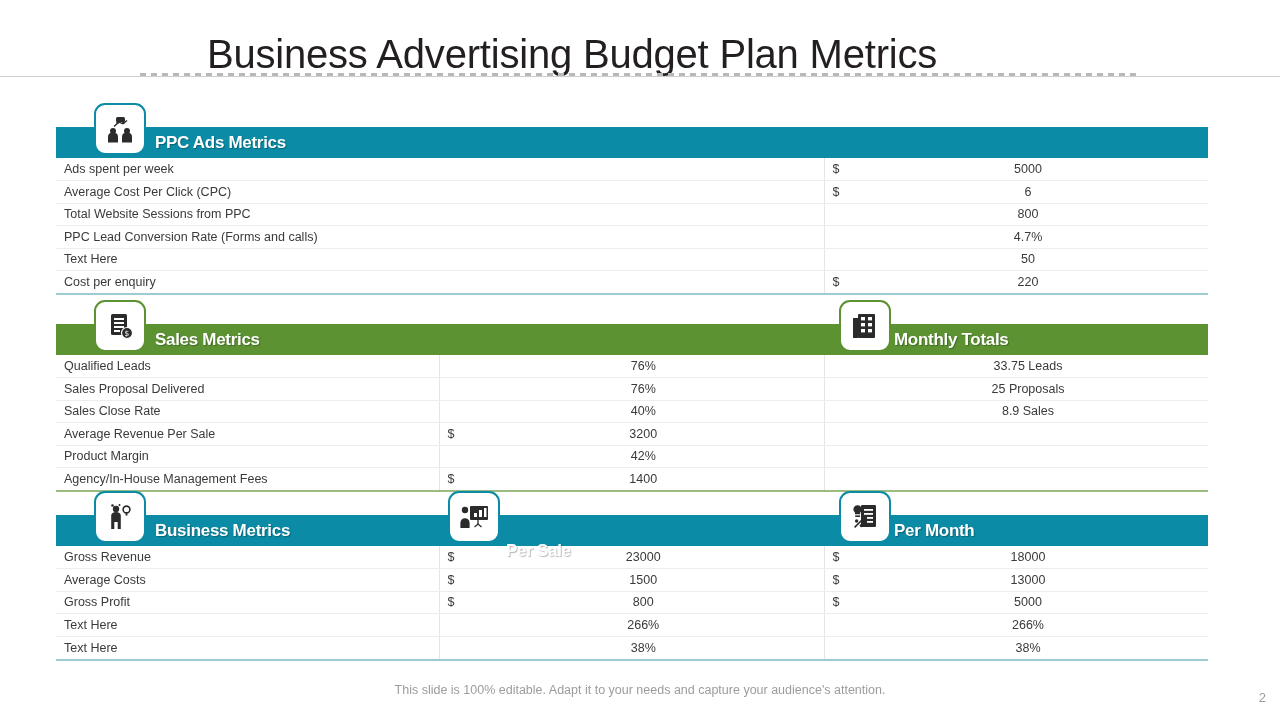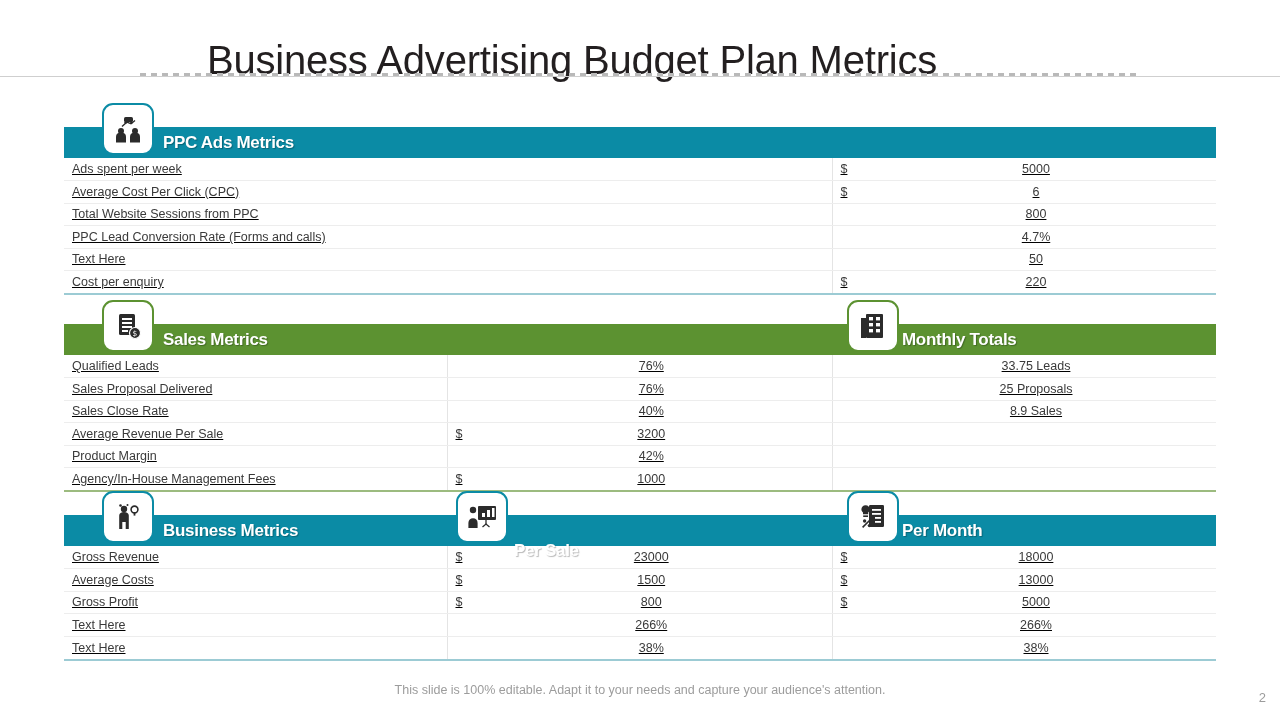--- a/index.html
+++ b/index.html
@@ -15,25 +15,25 @@
   .slide {
     position: relative;
     width: 1280px;
     height: 720px;
     background: #ffffff;
   }
 
   
   .title-bar {
     position: absolute;
-    left: 0; top: 7px;
+    left: 0; top: 16px;
     width: 1144px;
     height: 76px;
     display: flex;
-    align-items: flex-end;
+    align-items: center;
     justify-content: center;
   }
   .title-text {
     font-size: 40px;
     font-weight: 400;
     color: #231f20;
     letter-spacing: -0.2px;
     white-space: nowrap;
   }
   .title-rule {
@@ -48,23 +48,22 @@
     left: 140px; top: 73px;
     width: 1000px;
     height: 3px;
     background: repeating-linear-gradient(to right,
         #b9b9b9 0px, #b9b9b9 6px, rgba(255,255,255,0) 6px, rgba(255,255,255,0) 11px);
   }
 
   
   .section {
     position: absolute;
-    left: 64px;
+    left: 56px;
     width: 1152px;
-    text-decoration: underline;
   }
   #sec-ppc      { top: 127px; }
   #sec-sales    { top: 324px; }
   #sec-business { top: 515px; }
 
   .band {
     position: relative;
     height: 31px;
     width: 100%;
   }
@@ -306,21 +305,21 @@
         <tr>
           <td class="c-label">Product Margin</td>
           <td class="c-cur vdiv"></td>
           <td class="c-val">42%</td>
           <td class="c-cur vdiv"></td>
           <td class="c-val"></td>
         </tr>
         <tr>
           <td class="c-label">Agency/In-House  Management  Fees</td>
           <td class="c-cur vdiv">$</td>
-          <td class="c-val">1000</td>
+          <td class="c-val">1400</td>
           <td class="c-cur vdiv"></td>
           <td class="c-val"></td>
         </tr>
       </tbody>
     </table>
     <div class="bottom-rule bottom-green"></div>
   </div>
 
   <div class="section" id="sec-business">
 

